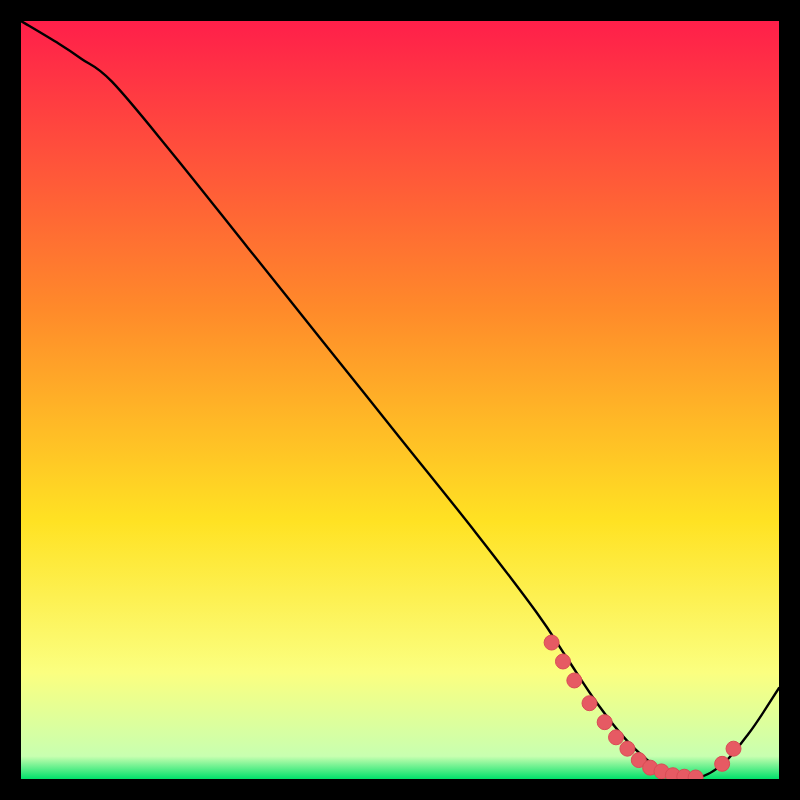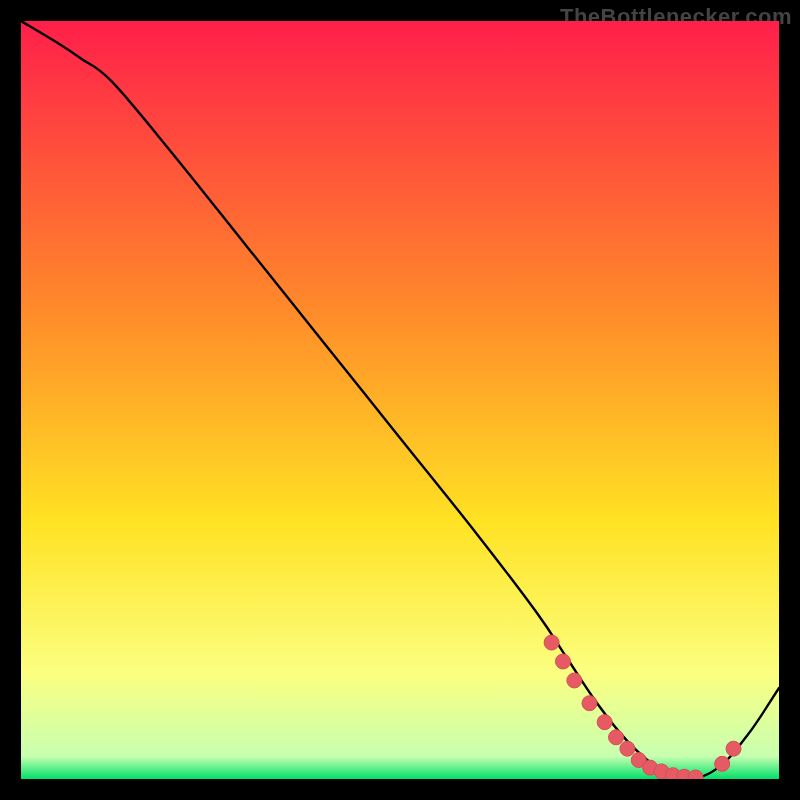--- a/index.html
+++ b/index.html
@@ -35,21 +35,20 @@
     height: 758px;
   }
   svg {
     display: block;
   }
 </style>
 </head>
 <body>
 
 <div class="frame">
-  <div class="attribution">TheBottlenecker.com</div>
   <div class="plot">
     <svg id="chart-svg" width="758" height="758" viewBox="0 0 758 758">
         <defs>
           <linearGradient id="bg-grad" x1="0" y1="0" x2="0" y2="1">
             <stop offset="0%" stop-color="#ff1f4a"></stop>
             <stop offset="38%" stop-color="#ff8a2a"></stop>
             <stop offset="66%" stop-color="#ffe223"></stop>
             <stop offset="86%" stop-color="#fbff80"></stop>
             <stop offset="97%" stop-color="#c8ffb0"></stop>
             <stop offset="100%" stop-color="#00e06a"></stop>

